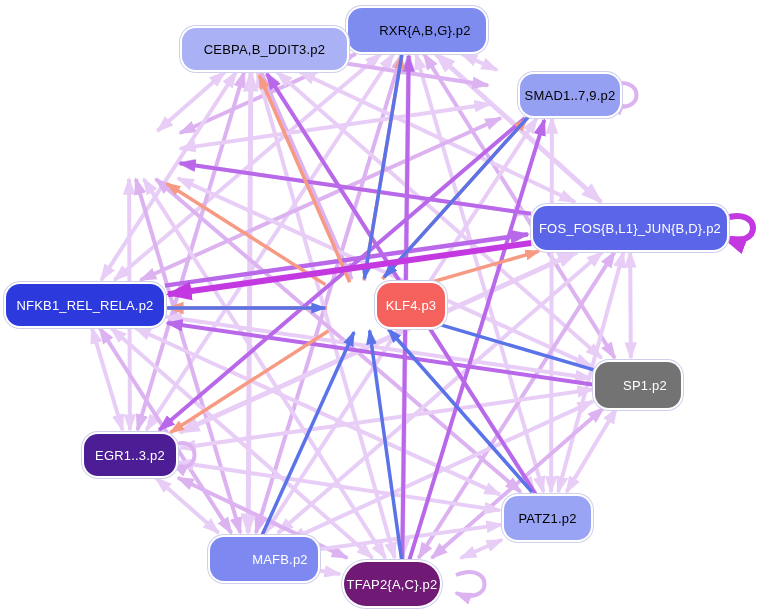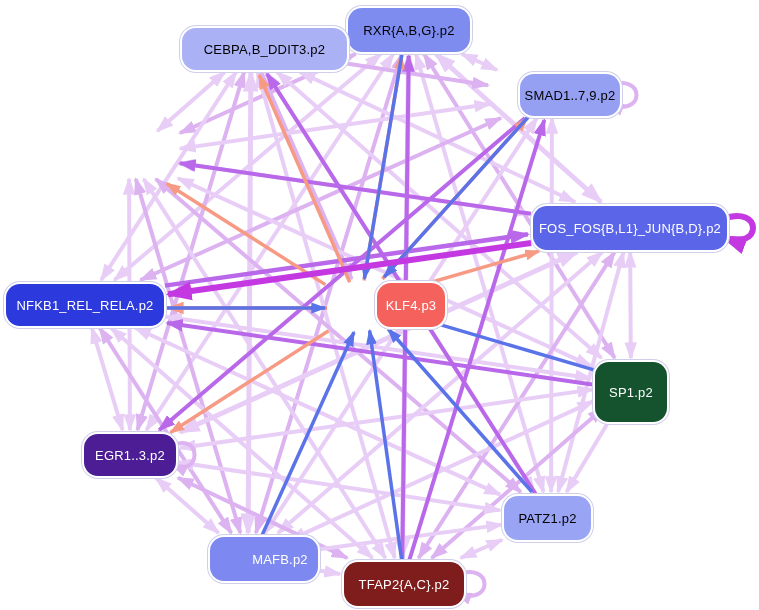--- a/index.html
+++ b/index.html
@@ -131,46 +131,46 @@
       <line x1="593.8482427648529" y1="369.92092441229954" x2="401.8482427648529" y2="313.32390948692637" stroke="#5a73e8" stroke-width="3.5" marker-end="url(#arrow-blue-end)"></line>
       <line x1="532.0661067864522" y1="492.01478586354796" x2="388.1975621855133" y2="329.01478586354796" stroke="#5a73e8" stroke-width="3.5" marker-end="url(#arrow-blue-end)"></line>
       <line x1="531.1398950602562" y1="242.97732229888274" x2="168.13989506025632" y2="294.26356083099284" stroke="#c438e2" stroke-width="6" marker-end="url(#arrow-magenta-end)"></line>
       <path d="M 608,86 C 646,71 646,119 608,104" fill="none" stroke="#dcb2f0" stroke-width="4" marker-end="url(#arrow-lav2-end)"></path>
       <path d="M 172,446 C 202,431 202,479 172,464" fill="none" stroke="#dcb2f0" stroke-width="4" marker-end="url(#arrow-lav2-end)"></path>
       <path d="M 282,550 C 318,535 318,583 282,568" fill="none" stroke="#dcb2f0" stroke-width="4" marker-end="url(#arrow-lav2-end)"></path>
       <path d="M 456,575 C 494,560 494,608 456,593" fill="none" stroke="#dcb2f0" stroke-width="4" marker-end="url(#arrow-lav2-end)"></path>
       <path d="M 723,219 C 763,204 763,252 723,237" fill="none" stroke="#c438e2" stroke-width="6" marker-end="url(#arrow-magenta-end)"></path>
     </svg>
 
-<div class="graph-node" style="left: 348px; top: 8px; width: 122px; height: 44px; background: rgb(126, 140, 240); color: rgb(0, 0, 0);">
+<div class="graph-node" style="left: 348px; top: 8px; width: 122px; height: 44px; background: rgb(126, 140, 240); color: rgb(0, 0, 0); padding-left: 16px;">
       <span>RXR{A,B,G}.p2</span>
     </div>
     <div class="graph-node" style="left: 182px; top: 28px; width: 165px; height: 42px; background: rgb(170, 177, 244); color: rgb(0, 0, 0);">
       <span>CEBPA,B_DDIT3.p2</span>
     </div>
     <div class="graph-node" style="left: 520px; top: 74px; width: 100px; height: 42px; background: rgb(150, 160, 243); color: rgb(0, 0, 0);">
       <span>SMAD1..7,9.p2</span>
     </div>
     <div class="graph-node" style="left: 533px; top: 206px; width: 194px; height: 44px; background: rgb(90, 101, 232); color: rgb(255, 255, 255);">
       <span>FOS_FOS{B,L1}_JUN{B,D}.p2</span>
     </div>
     <div class="graph-node" style="left: 6px; top: 284px; width: 158px; height: 42px; background: rgb(44, 57, 220); color: rgb(255, 255, 255);">
       <span>NFKB1_REL_RELA.p2</span>
     </div>
     <div class="graph-node" style="left: 329px; top: 283px; width: 68px; height: 44px; background: rgb(245, 98, 94); color: rgb(255, 255, 255); margin-left: 48px;">
       <span>KLF4.p3</span>
     </div>
-    <div class="graph-node" style="left: 595px; top: 362px; width: 72px; height: 60px; background: #14532d; color: rgb(255, 255, 255);">
+    <div class="graph-node" style="left: 595px; top: 362px; width: 72px; height: 46px; background: #737373; color: rgb(255, 255, 255); padding-left: 14px;">
       <span>SP1.p2</span>
     </div>
     <div class="graph-node" style="left: 84px; top: 434px; width: 92px; height: 42px; background: #4c1d95; color: rgb(255, 255, 255);">
       <span>EGR1..3.p2</span>
     </div>
     <div class="graph-node" style="left: 504px; top: 496px; width: 87px; height: 44px; background: rgb(153, 165, 244); color: rgb(0, 0, 0);">
       <span>PATZ1.p2</span>
     </div>
     <div class="graph-node" style="left: 210px; top: 537px; width: 76px; height: 44px; background: rgb(125, 137, 240); color: rgb(255, 255, 255); padding-left: 32px;">
       <span>MAFB.p2</span>
     </div>
-    <div class="graph-node" style="left: 344px; top: 562px; width: 120px; height: 44px; background: #7f1d1d; color: rgb(255, 255, 255);">
+    <div class="graph-node" style="left: 344px; top: 562px; width: 96px; height: 44px; background: #701a75; color: rgb(255, 255, 255); border-radius: 22px;">
       <span>TFAP2{A,C}.p2</span>
     </div>
   </div>
 
 </body></html>

